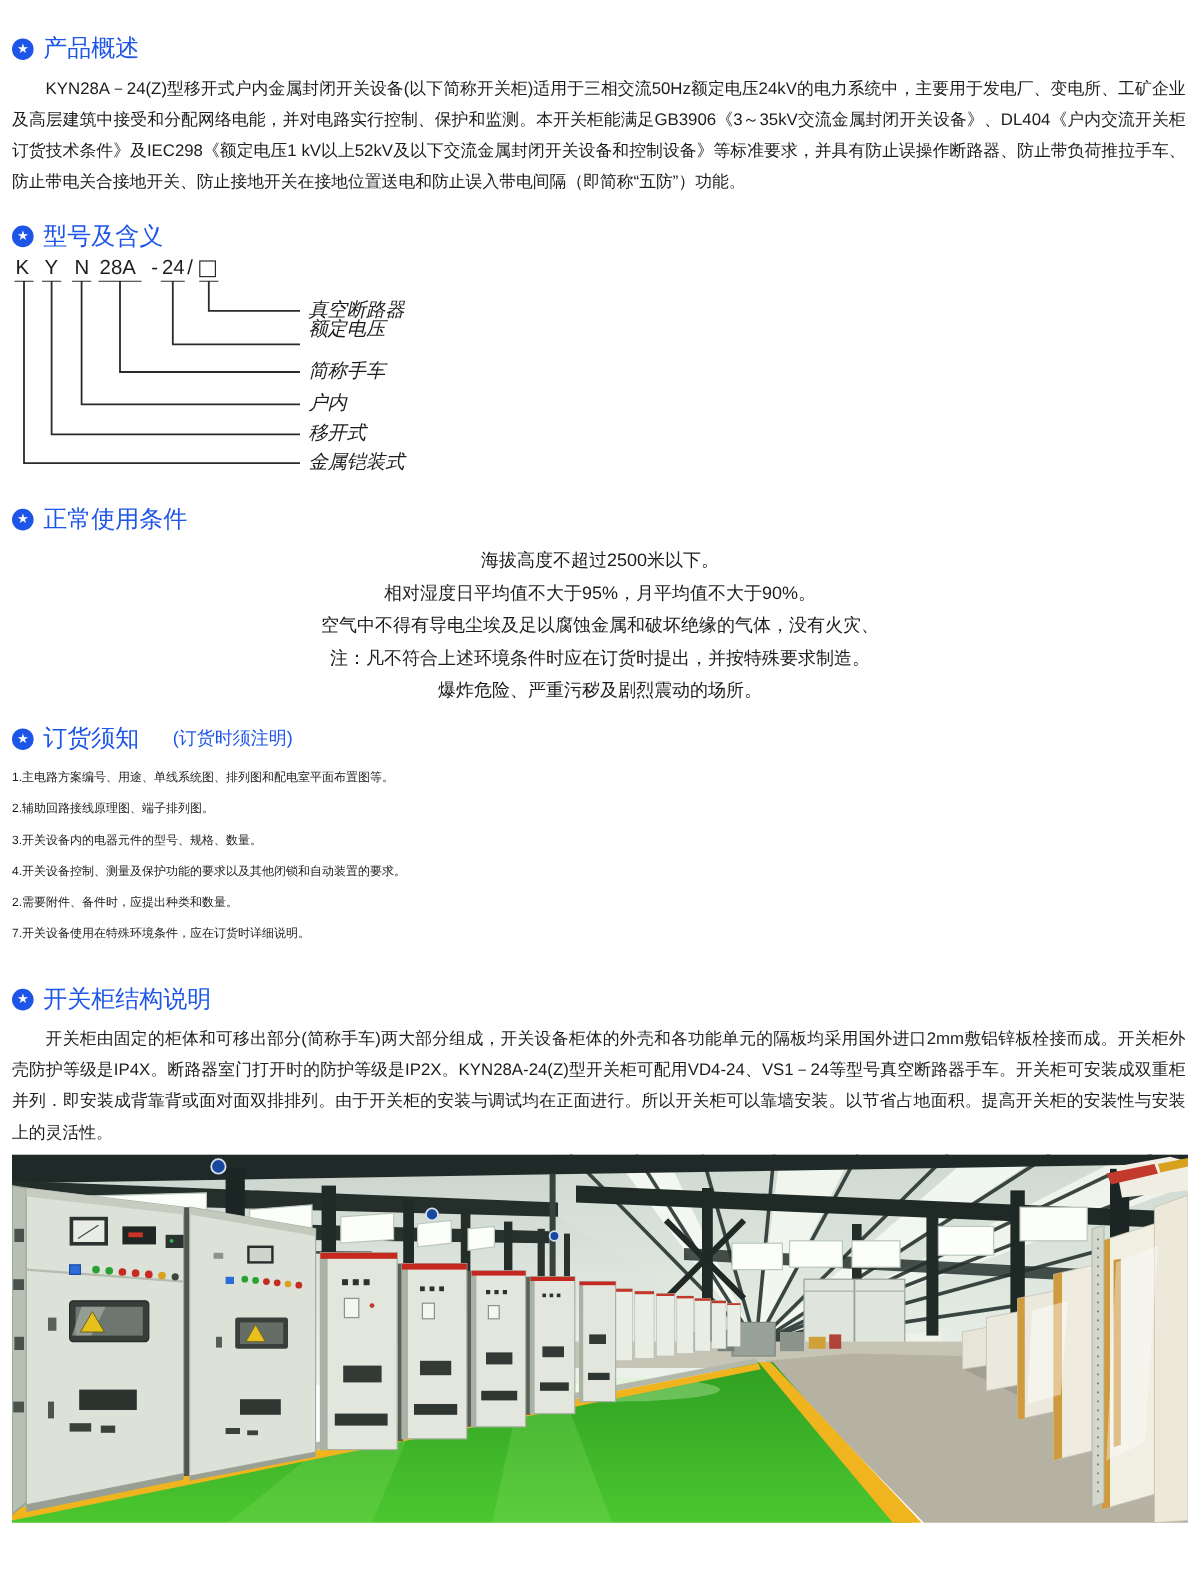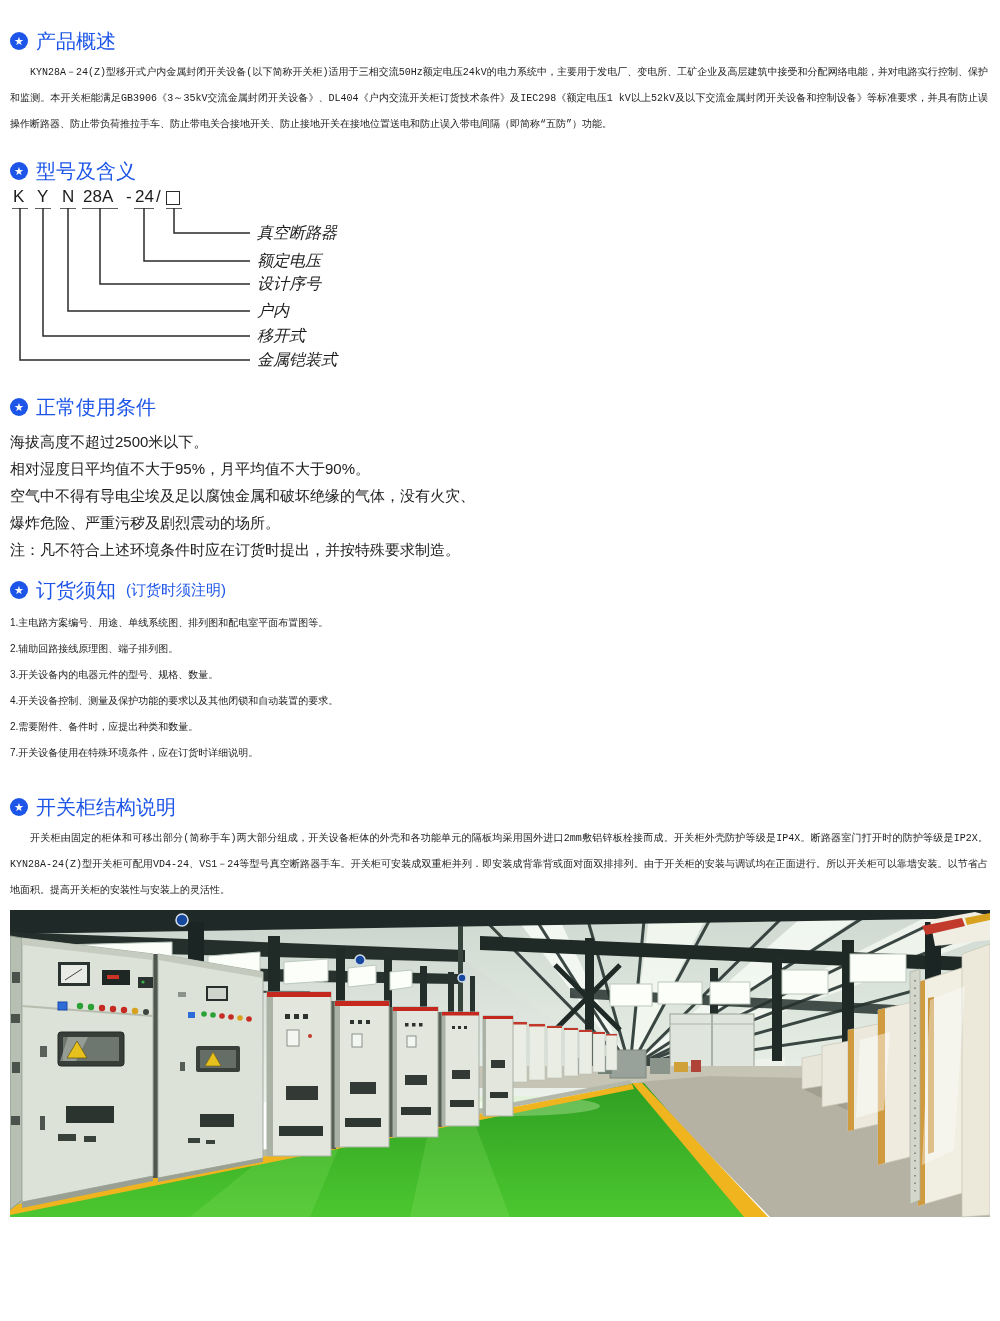--- a/index.html
+++ b/index.html
@@ -1,33 +1,33 @@
 <!DOCTYPE html>
 <html><head>
 <meta charset="utf-8">
 <style>
   html,body { margin:0; padding:0; background:#ffffff; }
   body { font-family:"Liberation Sans","DejaVu Sans",sans-serif; color:#1c1c1c; }
   .page { width:1000px; height:1321px; box-sizing:border-box; padding:28px 10px 0 10px; overflow:hidden; }
 
   .sec-h { display:flex; align-items:center; gap:8px; color:#1d55e8; font-size:20px; line-height:26px; margin:0; font-weight:400; }
-  .sec-h .sub { font-size:15px; margin-left:2px; }
+  .sec-h .sub { font-size:15px; margin-left:20px; }
   .star { width:18px; height:18px; border-radius:50%; background:#1d55e8; color:#fff;
           display:inline-flex; align-items:center; justify-content:center; font-size:11px; line-height:1; flex:0 0 18px; }
 
-  p.body { font-size:10px; line-height:26px; text-align:justify; margin:6px 2px 0 0; text-indent:2em;font-family:Liberation Mono, monospace; }
+  p.body { font-size:14px; line-height:26px; text-align:justify; margin:6px 2px 0 0; text-indent:2em; }
 
   .diagram { position:relative; height:192px; margin:4px 0 14px 0; font-size:17px; }
   .diagram .cp { position:absolute; top:0; line-height:18px; }
   .diagram .box { position:absolute; left:156px; top:3px; width:12px; height:12px; border:1.6px solid #2a2a2a; }
   .diagram svg { position:absolute; left:0; top:20px; }
   .diagram .lbl { position:absolute; left:247px; font-size:16px; line-height:22px;font-style:italic; }
 
   .lines { margin-top:8px; }
-  .lines > div { font-size:15px; line-height:27px; }
+  .lines > div { font-size:15px; line-height:27px;text-align:center; }
   .ord { margin-top:7px; }
   .ord > div { font-size:10px; line-height:26px; }
 
   .gap-a { margin-top:20px; }
   .gap-b { margin-top:14px; }
   .gap-d { margin-top:28px; }
 
   .photo { width:980px; height:308px; margin-top:6px; line-height:0; }
 </style>
 </head>
@@ -58,37 +58,37 @@
       <g stroke="#2a2a2a" stroke-width="1.5" fill="none">
         <path d="M156,0 H172 M164,0 V25 H240"></path>
         <path d="M124,0 H144 M134,0 V53 H240"></path>
         <path d="M72,0  H108 M90,0  V76 H240"></path>
         <path d="M50,0  H66  M58,0  V103 H240"></path>
         <path d="M25,0  H41  M33,0  V128 H240"></path>
         <path d="M2,0   H18  M10,0  V152 H240"></path>
       </g>
     </svg>
     <span class="lbl" style="top:34px">真空断路器</span>
-    <span class="lbl" style="top:62px">额定电压</span>
-    <span class="lbl" style="top:85px">设计序号</span>
+    <span class="lbl" style="top:50px">额定电压</span>
+    <span class="lbl" style="top:85px">简称手车</span>
     <span class="lbl" style="top:112px">户内</span>
     <span class="lbl" style="top:137px">移开式</span>
     <span class="lbl" style="top:161px">金属铠装式</span>
   </div>
 
   <h2 class="sec-h">
     <span class="star">★</span>
     <span>正常使用条件</span>
   </h2>
   <div class="lines">
     <div>海拔高度不超过2500米以下。</div>
     <div>相对湿度日平均值不大于95%，月平均值不大于90%。</div>
     <div>空气中不得有导电尘埃及足以腐蚀金属和破坏绝缘的气体，没有火灾、</div>
+    <div>注：凡不符合上述环境条件时应在订货时提出，并按特殊要求制造。</div>
     <div>爆炸危险、严重污秽及剧烈震动的场所。</div>
-    <div>注：凡不符合上述环境条件时应在订货时提出，并按特殊要求制造。</div>
   </div>
 
   <h2 class="sec-h gap-b">
     <span class="star">★</span>
     <span>订货须知</span>
     <span class="sub">(订货时须注明)</span>
   </h2>
   <div class="ord">
     <div>1.主电路方案编号、用途、单线系统图、排列图和配电室平面布置图等。</div>
     <div>2.辅助回路接线原理图、端子排列图。</div>

